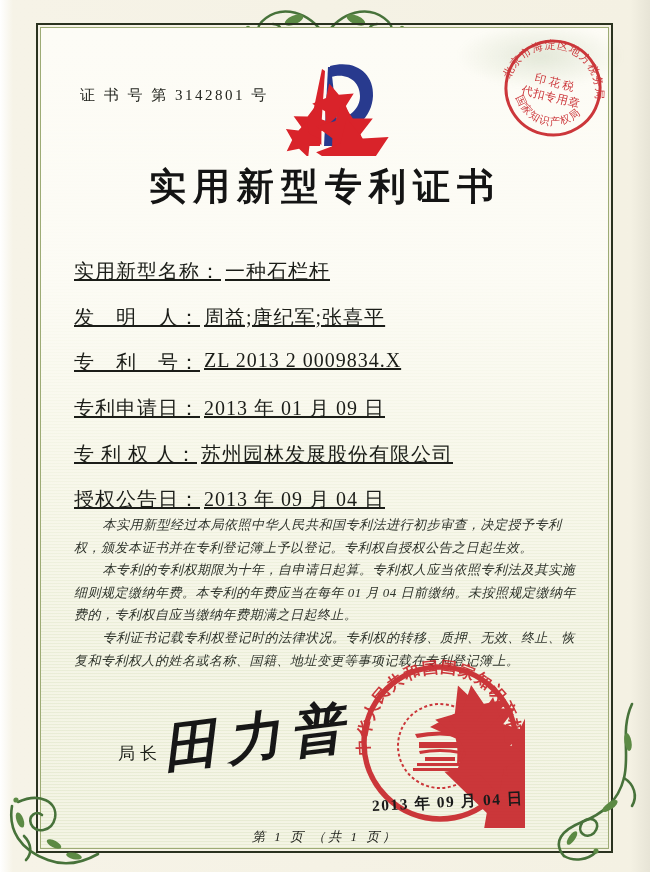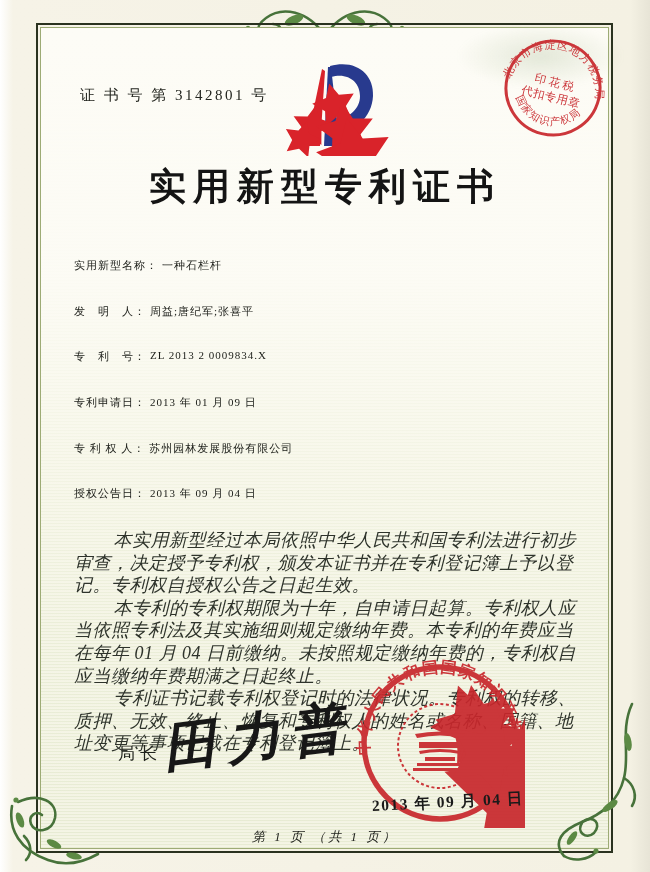--- a/index.html
+++ b/index.html
@@ -32,28 +32,27 @@
     position:absolute;left:80px;top:86px;
     font-size:15px;letter-spacing:2.5px;color:#23251f;
   }
   .logo{position:absolute;left:272px;top:56px;width:120px;height:100px;}
   .tax-stamp{position:absolute;left:493px;top:28px;width:120px;height:120px;transform:rotate(14deg);opacity:.92;}
   .title{
     position:absolute;left:0;top:162px;width:100%;text-align:center;
     font-size:37px;font-weight:700;letter-spacing:7px;color:#141414;
   }
   .fields{position:absolute;left:74px;top:258px;width:505px;}
-  .field-row{height:45.7px;font-size:11px;color:#1b1d18;display:flex;}
+  .field-row{height:45.7px;font-size:20px;color:#1b1d18;display:flex;text-decoration:underline;}
   .field-label{white-space:pre;letter-spacing:1px;}
   .field-value{margin-left:4px;letter-spacing:1px;}
   .body-text{
     position:absolute;left:74px;top:514px;width:505px;
-    font-size:18px;line-height:22.6px;color:#2e332b;
+    font-size:13px;line-height:22.6px;color:#2e332b;
     font-style:italic;
-    margin-top:15px;
   }
   .body-text p{margin:0;text-indent:2.2em;letter-spacing:0.5px;}
   .sig-title{
     position:absolute;left:118px;top:742px;
     font-size:17px;letter-spacing:5px;color:#20231d;
   }
   .sig-name{
     position:absolute;left:162px;top:700px;width:220px;
     font-size:54px;font-weight:700;font-style:italic;letter-spacing:10px;
     color:#171717;transform:rotate(-7deg);

